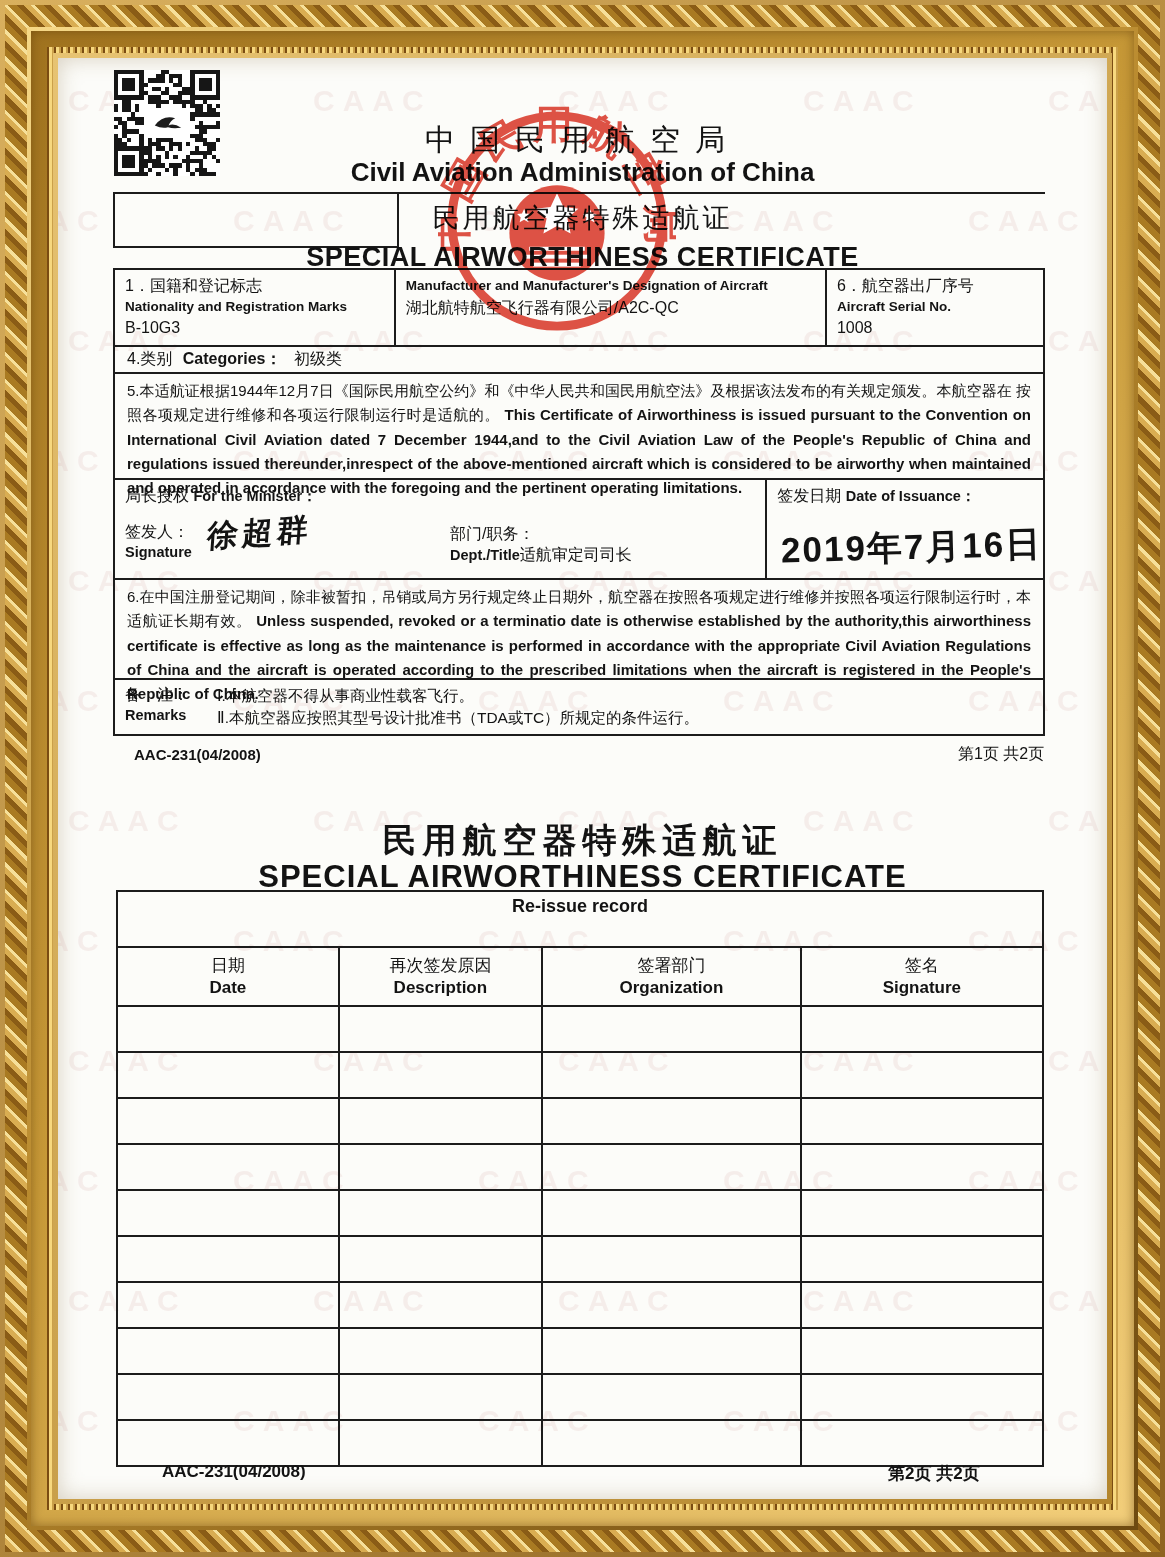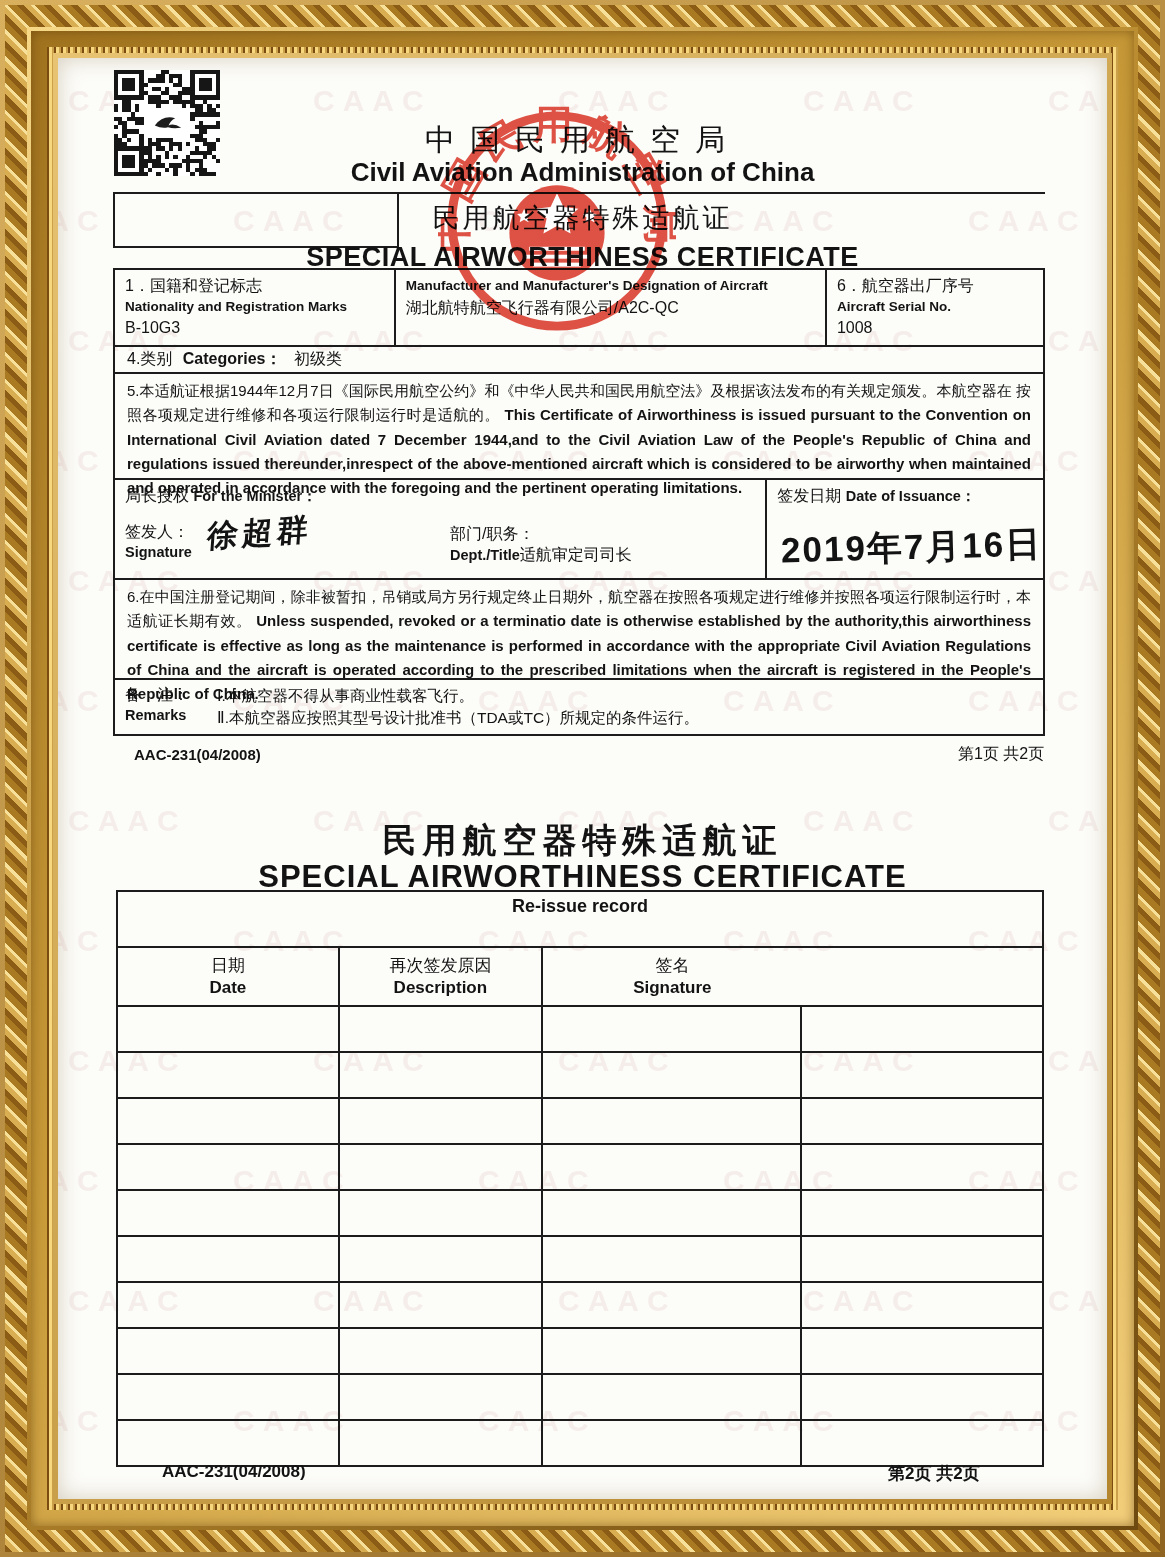--- a/index.html
+++ b/index.html
@@ -501,20 +501,24 @@
         <div class="t2-cols">
           <div>
             <div class="cn">日期</div>
             <div class="en">Date</div>
           </div>
           <div>
             <div class="cn">再次签发原因</div>
             <div class="en">Description</div>
           </div>
           <div>
+            <div class="cn">签署部门</div>
+            <div class="en">Organization</div>
+          </div>
+          <div>
             <div class="cn">签名</div>
             <div class="en">Signature</div>
           </div>
         </div>
         <div id="t2-body">
             <div class="t2-row">
               <div></div>
               <div></div>
               <div></div>
               <div></div>

